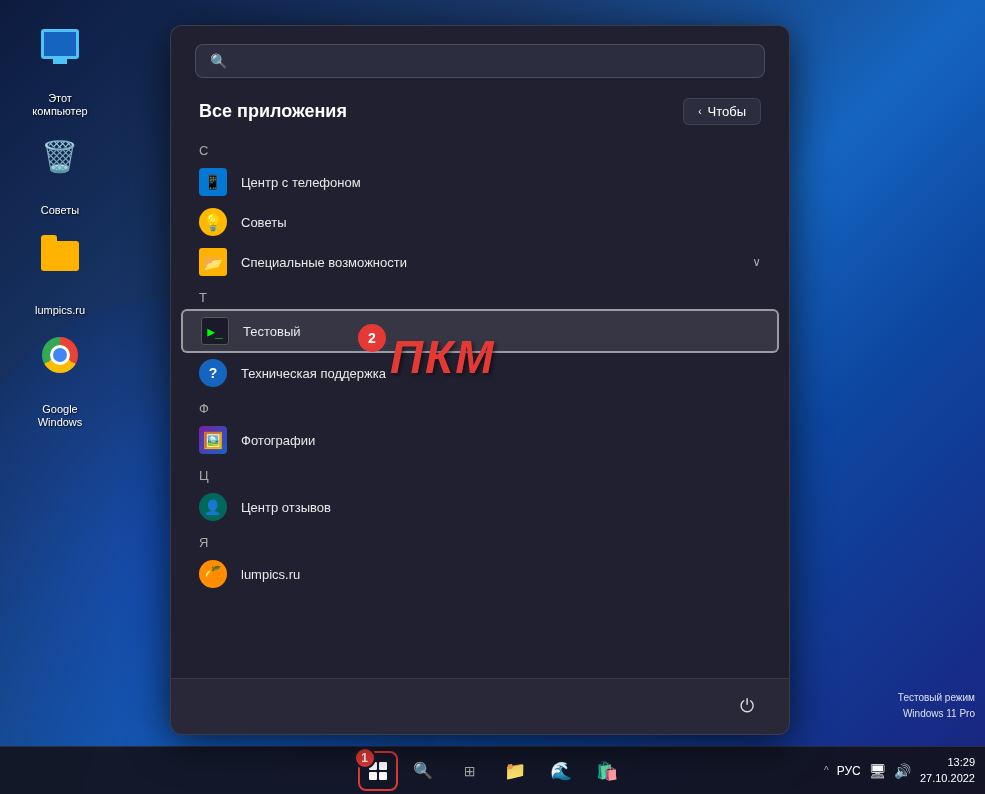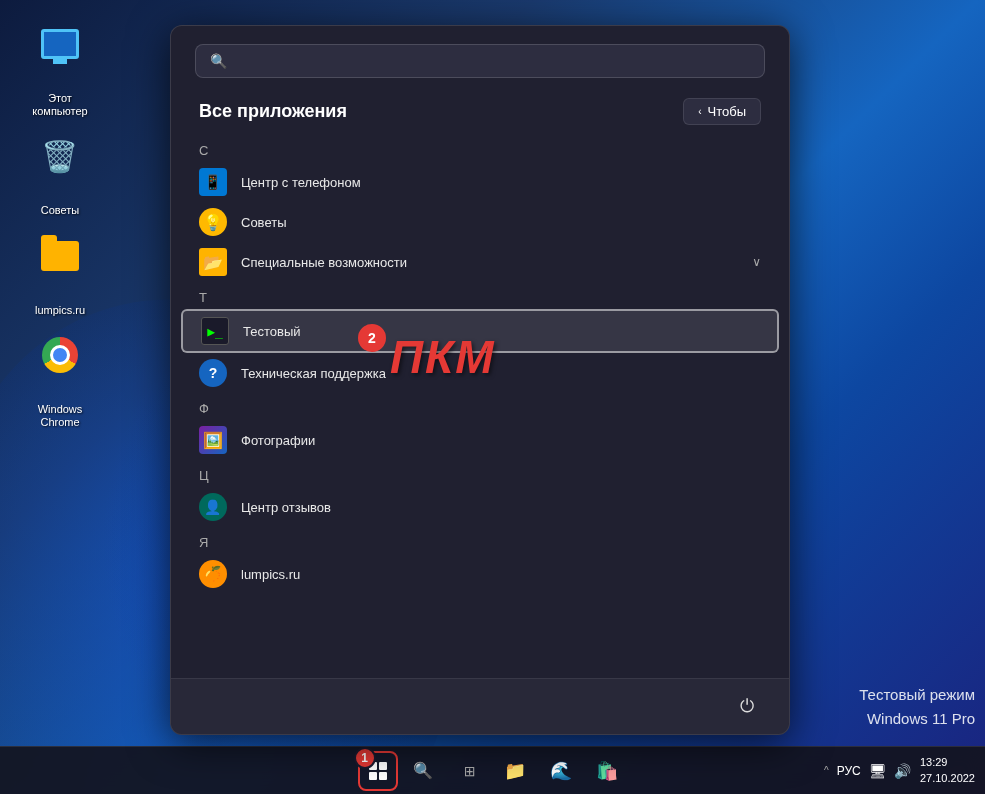--- a/index.html
+++ b/index.html
@@ -197,20 +197,21 @@
     .taskbar-right {
       display: flex;
       align-items: center;
       gap: 8px;
       margin-left: auto;
     }
     .sys-icon { color: #fff; font-size: 14px; cursor: pointer; }
     .clock {
       color: #fff;
       font-size: 11px;
+      text-align: right;
       line-height: 1.4;
       cursor: pointer;
     }
     .lang-indicator {
       color: #fff;
       font-size: 12px;
       cursor: pointer;
     }
 
     
@@ -399,25 +400,25 @@
     }
     .tray-chevron {
       color: #aaa;
       font-size: 10px;
       cursor: pointer;
     }
 
     
     .watermark {
       position: absolute;
-      bottom: 63px;
+      bottom: 72px;
       right: 10px;
       text-align: right;
       color: #fff;
-      font-size: 15px;
+      font-size: 10px;
       opacity: 0.85;
       line-height: 1.6;
       pointer-events: none;
     }
 
     
     .start-menu-bottom {
       position: absolute;
       bottom: 0; left: 0; right: 0;
       height: 56px;
@@ -474,21 +475,21 @@
       <div class="icon-img">
         <div class="folder-icon"></div>
       </div>
       <div class="icon-label">lumpics.ru</div>
     </div>
 
     <div class="desktop-icon">
       <div class="icon-img">
         <div class="chrome-icon"></div>
       </div>
-      <div class="icon-label">Windows Chrome</div>
+      <div class="icon-label">Google Windows</div>
     </div>
   </div>
 
   <div class="start-menu">
 
     <div class="search-bar">
       <span class="search-icon">🔍</span>
     </div>
 
     <div class="all-apps-header">

